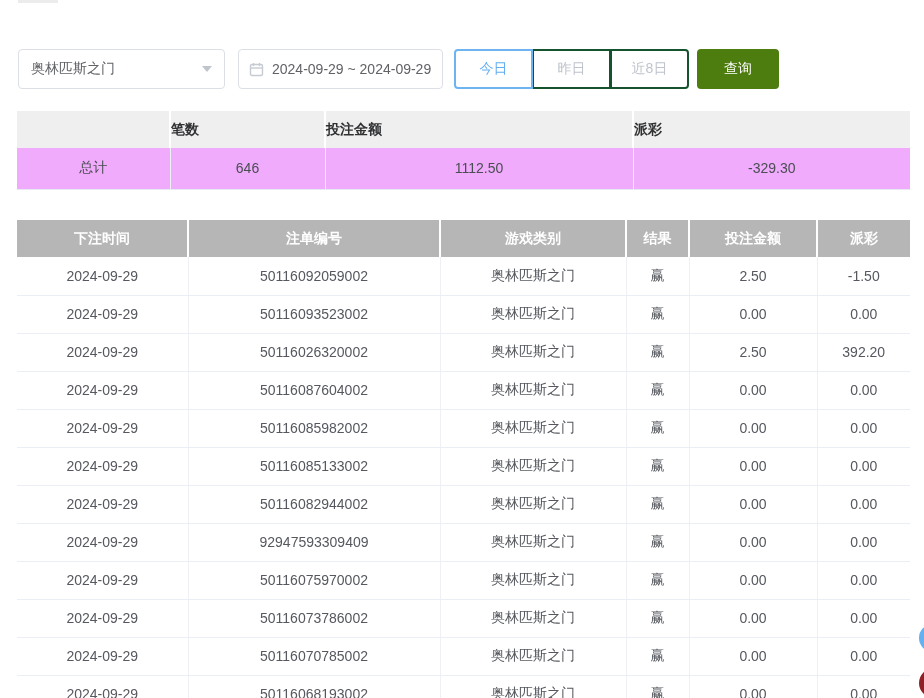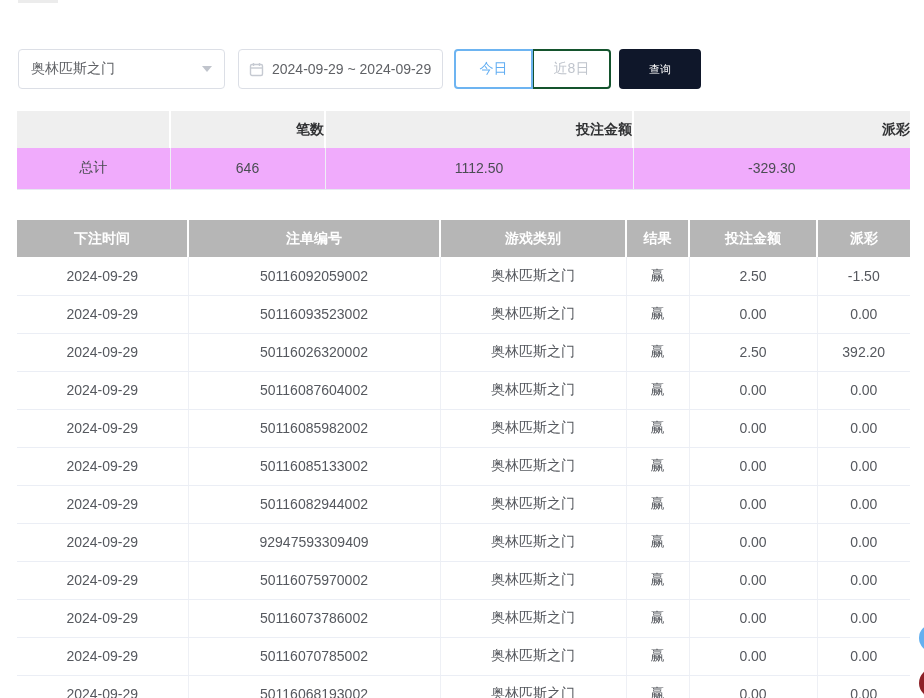--- a/index.html
+++ b/index.html
@@ -26,28 +26,28 @@
   .cal-icon { display:inline-flex; margin-right:8px; color:#c6cad2; }
 
   .btn-group { display:flex; margin-left:11px; }
   .qbtn { width:79px; height:40px; background:#fff; border:2px solid #14532d; font-size:14px;
     color:#bfc4cc; cursor:pointer; font-family:inherit; }
   .qbtn + .qbtn { margin-left:-1px; }
   .qbtn:first-child { border-radius:4px 0 0 4px; }
   .qbtn:last-child { border-radius:0 4px 4px 0; }
   .qbtn.active { border-color:#6db4f1; color:#62aef2; position:relative; z-index:2; border-radius:4px 0 0 4px; }
 
-  .search-btn { margin-left:8px; width:82px; height:40px; background:#0f172a; color:#fff;
-    border:none; border-radius:4px; font-size:11px; cursor:pointer; font-family:inherit; }
+  .search-btn { margin-left:8px; width:82px; height:40px; background:#4d7c0f; color:#fff;
+    border:none; border-radius:4px; font-size:14px; cursor:pointer; font-family:inherit; }
 
   
   table { border-collapse:collapse; table-layout:fixed; }
   .summary-table { position:absolute; left:17px; top:111px; width:893px; }
   .summary-table th { background:#efefef; height:37px; font-size:14px; font-weight:bold; color:#303133;
-    text-align:right; border-right:2px solid #fff; }
+    text-align:left; border-right:2px solid #fff; }
   .summary-table th:last-child { border-right:none; }
   .summary-table td { height:41px; font-size:14px; color:#4a4d53; text-align:center; background:#f0abfc;
     border-bottom:1px solid #e6e9f0; border-right:1px solid #eef0f5; }
   .summary-table td:last-child { border-right:none; }
 
   .detail-table { position:absolute; left:17px; top:220px; width:893px; }
   .detail-table th { background:#b6b6b6; height:37px; font-size:14px; font-weight:bold; color:#fff;
     text-align:center; border-right:2px solid #fff; }
   .detail-table th:last-child { border-right:none; }
   .detail-table td { height:38px; font-size:14px; color:#55585e; text-align:center; background:#fff;
@@ -82,20 +82,21 @@
           <line x1="1.5" y1="6" x2="13.5" y2="6" stroke="#c6cad2" stroke-width="1.4"></line>
           <line x1="4.5" y1="1" x2="4.5" y2="4" stroke="#c6cad2" stroke-width="1.4"></line>
           <line x1="10.5" y1="1" x2="10.5" y2="4" stroke="#c6cad2" stroke-width="1.4"></line>
         </svg>
       </span>
       <span>2024-09-29 ~ 2024-09-29</span>
     </div>
 
     <div class="btn-group">
       <button class="qbtn active">今日</button>
+      <button class="qbtn">昨日</button>
       <button class="qbtn">近8日</button>
     </div>
 
     <button class="search-btn">查询</button>
   </div>
 
   <table class="summary-table">
     <colgroup>
         <col style="width:153px">
         <col style="width:155px">

